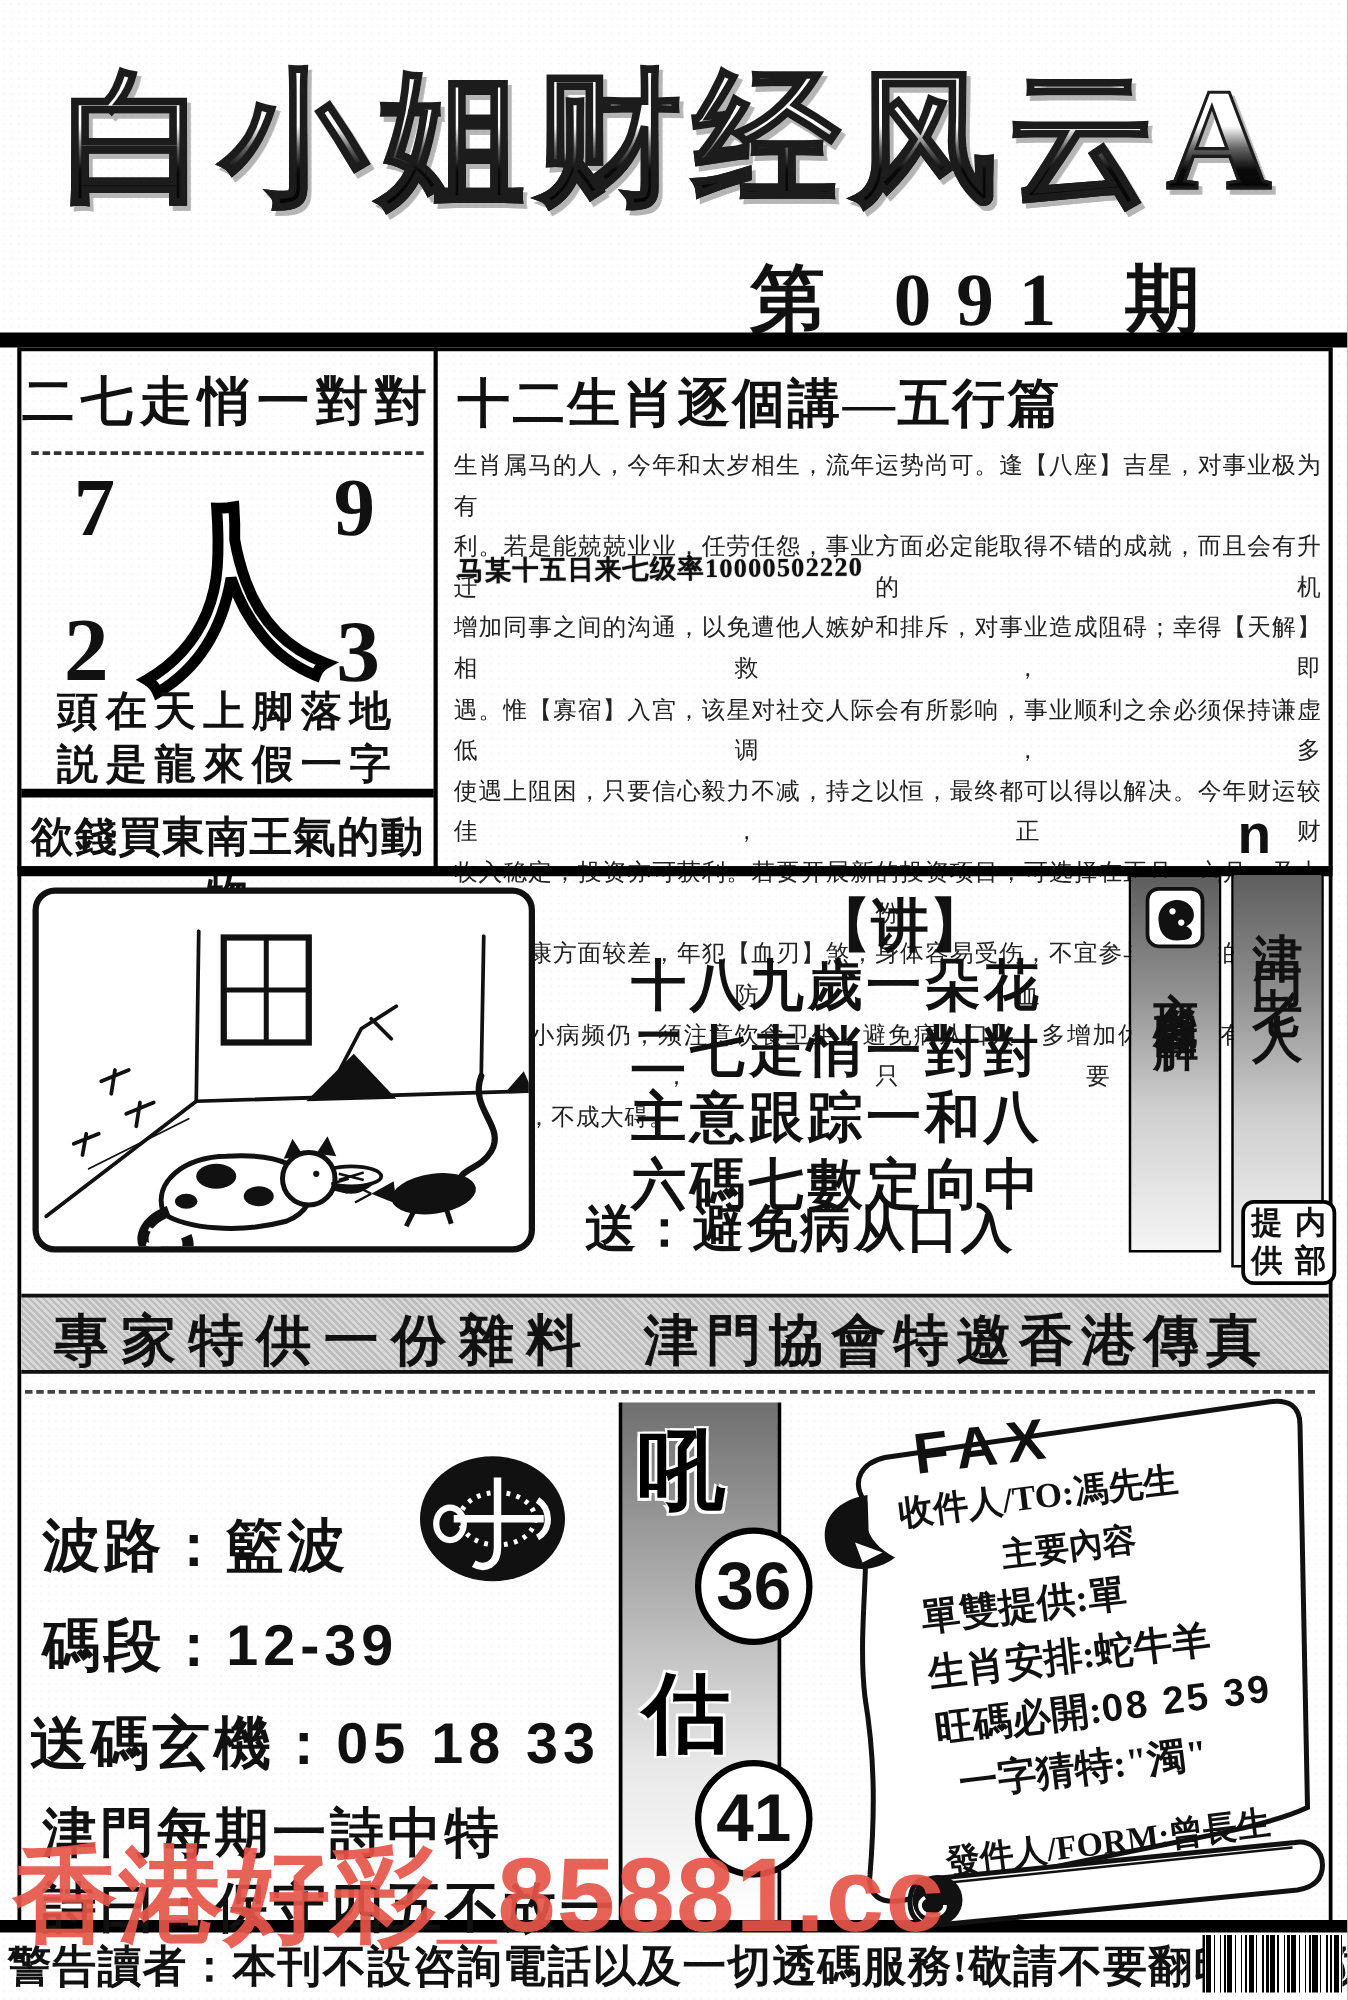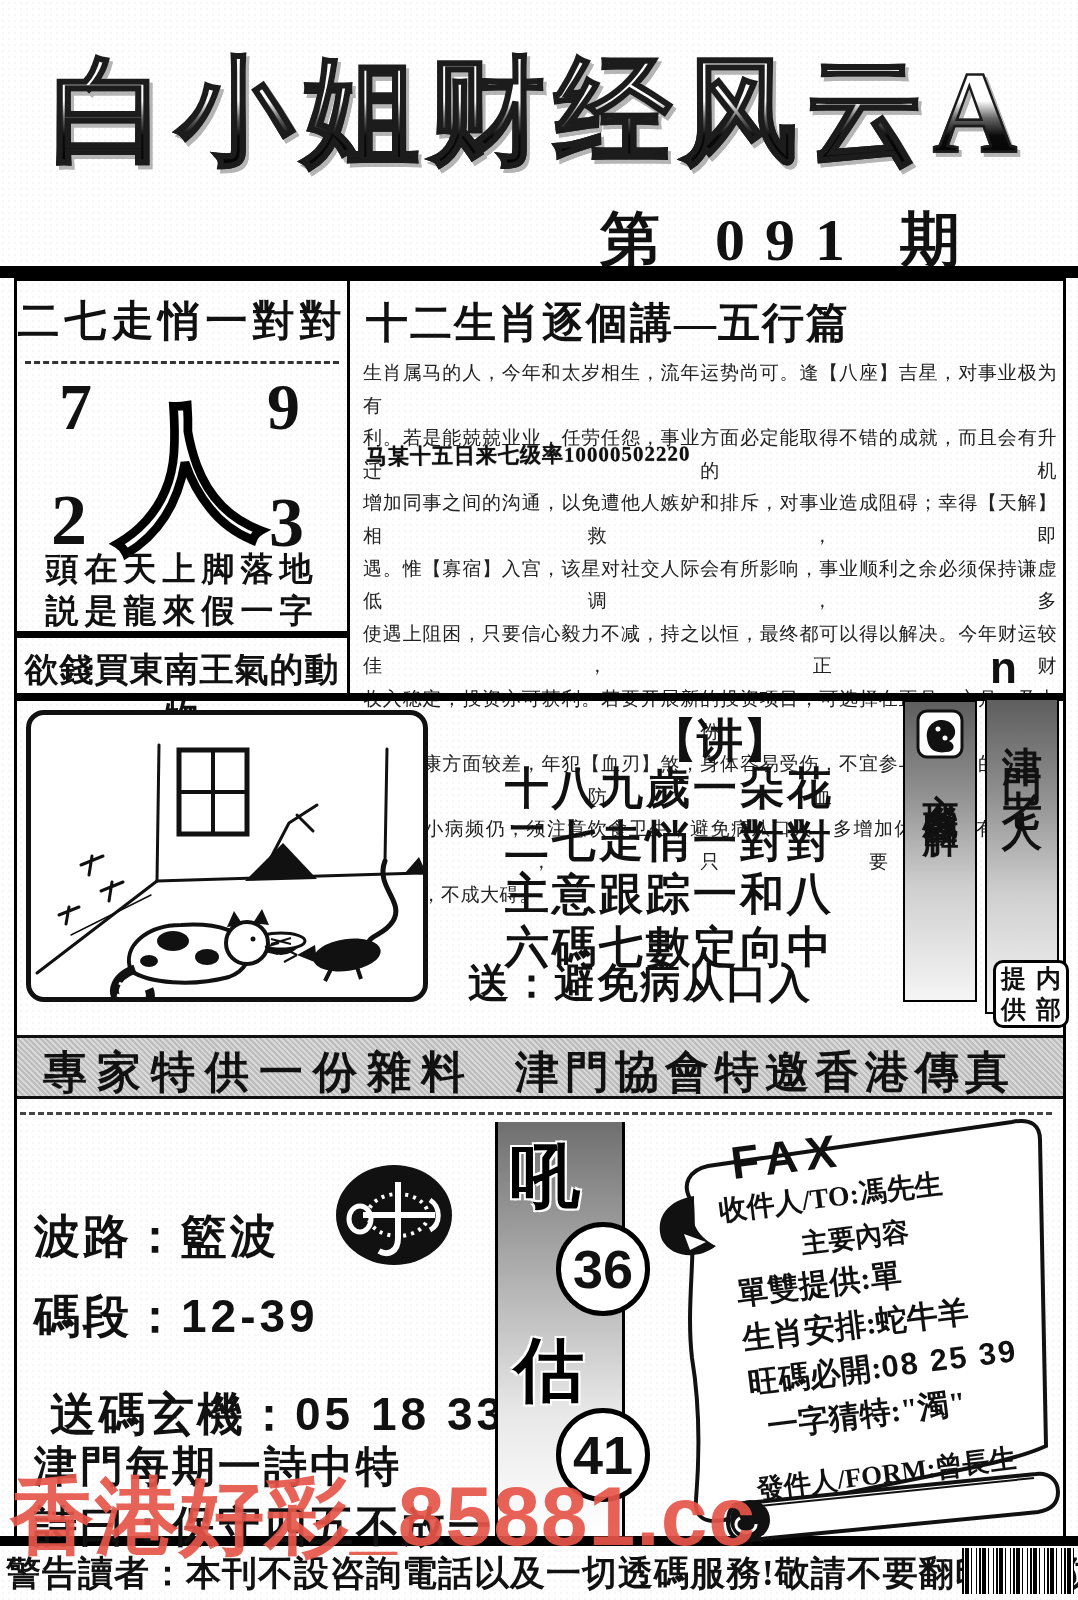--- a/index.html
+++ b/index.html
@@ -97,21 +97,21 @@
   .band-left  { left:26px;  top:5px; font-size:44px; font-weight:700; letter-spacing:10px; white-space:nowrap; }
   .band-right { left:498px; top:5px; font-size:44px; font-weight:700; letter-spacing:6px; white-space:nowrap; }
 
   
   .dash-line { left:20px; top:1112px; width:1032px; border-top:3px dashed #444; }
   .tip { font-size:46px; font-weight:700; white-space:nowrap; letter-spacing:3px; }
   .tip .digits { font-family:"Liberation Sans","DejaVu Sans",sans-serif; font-weight:700; letter-spacing:4px; }
   .tip1 { left:34px; top:1128px; }
   .tip2 { left:34px; top:1206px; }
   .tip3 { left:34px; top:1286px; }
-  .tip4 { left:50px; top:1364px;margin-top:20px; }
+  .tip4 { left:24px; top:1364px; }
   .tip5 { left:34px; top:1438px; font-size:43px; }
   .tip6 { left:34px; top:1498px; font-size:43px; }
 
   .oval-logo { left:333px; top:1162px; }
 
   .numstrip {
     left:495px; top:1122px; width:130px; height:414px;
     border-left:3px solid #000; border-right:3px solid #000;
     background:linear-gradient(180deg,#6f6f6f,#b5b5b5 40%,#e8e8e8 70%,#ffffff 100%);
     overflow:visible; z-index:2;

